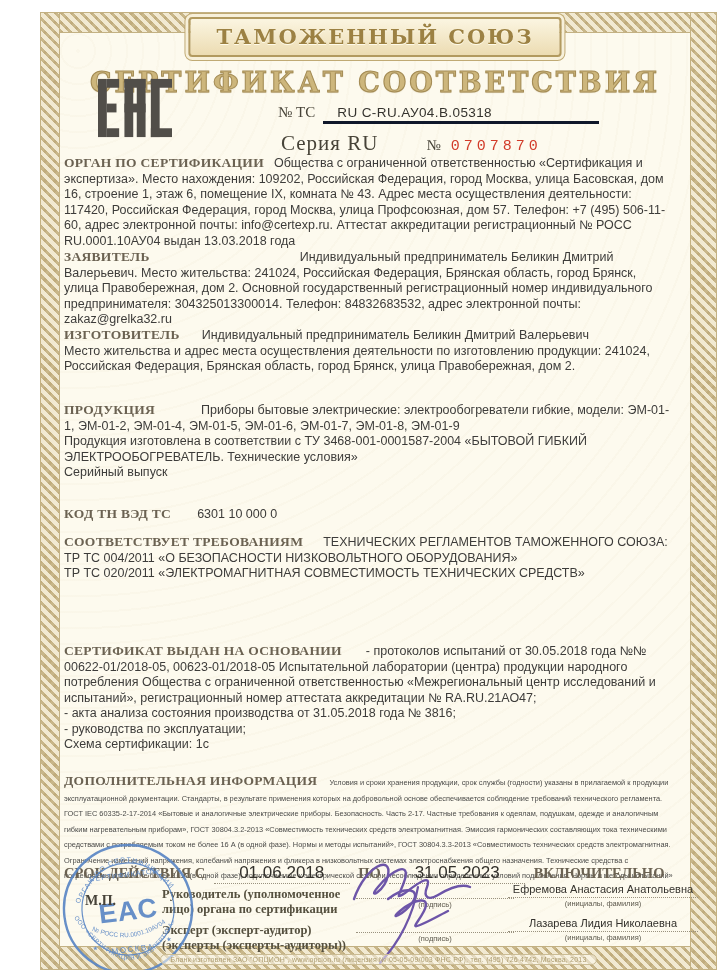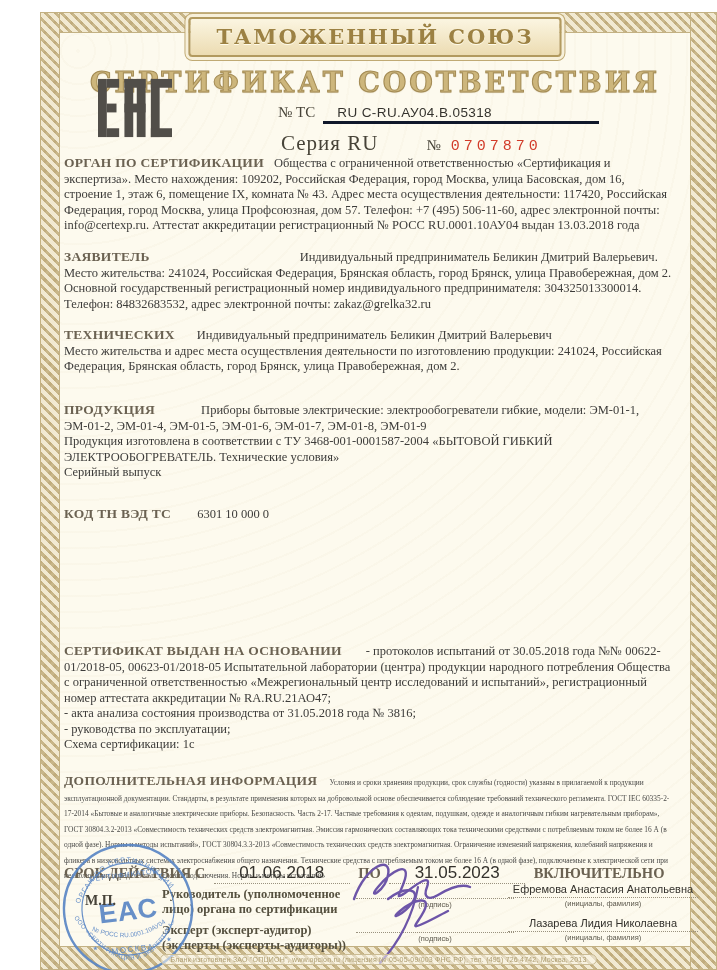--- a/index.html
+++ b/index.html
@@ -34,21 +34,21 @@
   .numline .val{display:inline-block;min-width:252px;margin-left:8px;padding:0 10px 1px 14px;
     border-bottom:3px solid #0f172a;font-size:13.5px;letter-spacing:.4px;color:#35332e;}
   .seriesline{position:absolute;left:221px;top:98px;z-index:3;white-space:nowrap;}
   .seriesline .lbl{font-family:"Liberation Serif",serif;font-size:21px;color:#474338;letter-spacing:1px;}
   .seriesline .nsign{font-family:"Liberation Serif",serif;font-size:15px;color:#474338;margin-left:48px;}
   .seriesline .red{margin-left:10px;font-family:Liberation Mono, monospace;font-size:15px;
     letter-spacing:4px;color:#d23b29;}
   
   .sec{position:absolute;left:4px;right:16px;z-index:3;font-size:12.5px;line-height:15.5px;color:#3d3c3a;}
   .sec .hd{font-family:"Liberation Serif",serif;font-weight:bold;font-size:13.5px;color:#6b6252;letter-spacing:.3px;}
-  .sec .tx{white-space:pre-line;font-family:Liberation Serif, serif;}
+  .sec .tx{white-space:pre-line;}
   .g10{margin-right:10px;} .g150{margin-right:150px;} .g22{margin-right:22px;} .g30{margin-right:46px;}
   .g26{margin-right:26px;} .g20{margin-right:20px;} .g24{margin-right:24px;} .g12{margin-right:12px;}
   .small .tx{font-size:7.4px;line-height:9.8px;color:#4a4a48;}
   
   .validity{position:absolute;left:4px;right:16px;top:822px;z-index:3;white-space:nowrap;}
   .validity .hd{font-family:"Liberation Serif",serif;font-weight:bold;font-size:14.5px;color:#6b6252;}
   .validity .date{display:inline-block;width:136px;text-align:center;border-bottom:1px dotted #9a927f;
     font-size:17px;color:#33312c;margin:8px 4px;}
   
   .mp{position:absolute;left:25px;top:860px;z-index:5;font-family:"Liberation Serif",serif;
@@ -116,34 +116,39 @@
 
       <div class="sec" style="top:122px">
         <span class="hd g10">ОРГАН ПО СЕРТИФИКАЦИИ</span><span class="tx">Общества с ограниченной ответственностью «Сертификация и экспертиза». Место нахождения: 109202, Российская Федерация, город Москва, улица Басовская, дом 16, строение 1, этаж 6, помещение IX, комната № 43. Адрес места осуществления деятельности: 117420, Российская Федерация, город Москва, улица Профсоюзная, дом 57. Телефон: +7 (495) 506-11-60, адрес электронной почты: info@certexp.ru. Аттестат аккредитации регистрационный № РОСС RU.0001.10АУ04 выдан 13.03.2018 года</span>
       </div>
 
       <div class="sec" style="top:216px">
         <span class="hd g150">ЗАЯВИТЕЛЬ</span><span class="tx">Индивидуальный предприниматель Беликин Дмитрий Валерьевич. Место жительства: 241024, Российская Федерация, Брянская область, город Брянск, улица Правобережная, дом 2. Основной государственный регистрационный номер индивидуального предпринимателя: 304325013300014. Телефон: 84832683532, адрес электронной почты: zakaz@grelka32.ru</span>
       </div>
 
       <div class="sec" style="top:294px">
-        <span class="hd g22">ТЕХНИЧЕСКИХ</span><span class="tx">Индивидуальный предприниматель Беликин Дмитрий Валерьевич
+        <span class="hd g22">ИЗГОТОВИТЕЛЬ</span><span class="tx">Индивидуальный предприниматель Беликин Дмитрий Валерьевич
 Место жительства и адрес места осуществления деятельности по изготовлению продукции: 241024, Российская Федерация, Брянская область, город Брянск, улица Правобережная, дом 2.</span>
       </div>
 
       <div class="sec" style="top:369px">
         <span class="hd g30">ПРОДУКЦИЯ</span><span class="tx">Приборы бытовые электрические: электрообогреватели гибкие, модели: ЭМ-01-1, ЭМ-01-2, ЭМ-01-4, ЭМ-01-5, ЭМ-01-6, ЭМ-01-7, ЭМ-01-8, ЭМ-01-9
 Продукция изготовлена в соответствии с ТУ 3468-001-0001587-2004 «БЫТОВОЙ ГИБКИЙ ЭЛЕКТРООБОГРЕВАТЕЛЬ. Технические условия»
 Серийный выпуск</span>
       </div>
 
       <div class="sec" style="top:473px">
         <span class="hd g26">КОД ТН ВЭД ТС</span><span class="tx">6301 10 000 0</span>
       </div>
 
+      <div class="sec" style="top:501px">
+        <span class="hd g20">СООТВЕТСТВУЕТ ТРЕБОВАНИЯМ</span><span class="tx">ТЕХНИЧЕСКИХ РЕГЛАМЕНТОВ ТАМОЖЕННОГО СОЮЗА:
+ТР ТС 004/2011 «О БЕЗОПАСНОСТИ НИЗКОВОЛЬТНОГО ОБОРУДОВАНИЯ»
+ТР ТС 020/2011 «ЭЛЕКТРОМАГНИТНАЯ СОВМЕСТИМОСТЬ ТЕХНИЧЕСКИХ СРЕДСТВ»</span>
+      </div>
 
       <div class="sec" style="top:610px">
         <span class="hd g24">СЕРТИФИКАТ ВЫДАН НА ОСНОВАНИИ</span><span class="tx">- протоколов испытаний от 30.05.2018 года №№ 00622-01/2018-05, 00623-01/2018-05 Испытательной лаборатории (центра) продукции народного потребления Общества с ограниченной ответственностью «Межрегиональный центр исследований и испытаний», регистрационный номер аттестата аккредитации № RA.RU.21АО47;
 - акта анализа состояния производства от 31.05.2018 года № 3816;
 - руководства по эксплуатации;
 Схема сертификации: 1с</span>
       </div>
 
       <div class="sec small" style="top:740px">
         <span class="hd g12">ДОПОЛНИТЕЛЬНАЯ ИНФОРМАЦИЯ</span><span class="tx">Условия и сроки хранения продукции, срок службы (годности) указаны в прилагаемой к продукции эксплуатационной документации. Стандарты, в результате применения которых на добровольной основе обеспечивается соблюдение требований технического регламента. ГОСТ IEC 60335-2-17-2014 «Бытовые и аналогичные электрические приборы. Безопасность. Часть 2-17. Частные требования к одеялам, подушкам, одежде и аналогичным гибким нагревательным приборам», ГОСТ 30804.3.2-2013 «Совместимость технических средств электромагнитная. Эмиссия гармонических составляющих тока техническими средствами с потребляемым током не более 16 А (в одной фазе). Нормы и методы испытаний», ГОСТ 30804.3.3-2013 «Совместимость технических средств электромагнитная. Ограничение изменений напряжения, колебаний напряжения и фликера в низковольтных системах электроснабжения общего назначения. Технические средства с потребляемым током не более 16 А (в одной фазе), подключаемые к электрической сети при несоблюдении определенных условий подключения. Нормы и методы испытаний»</span>

